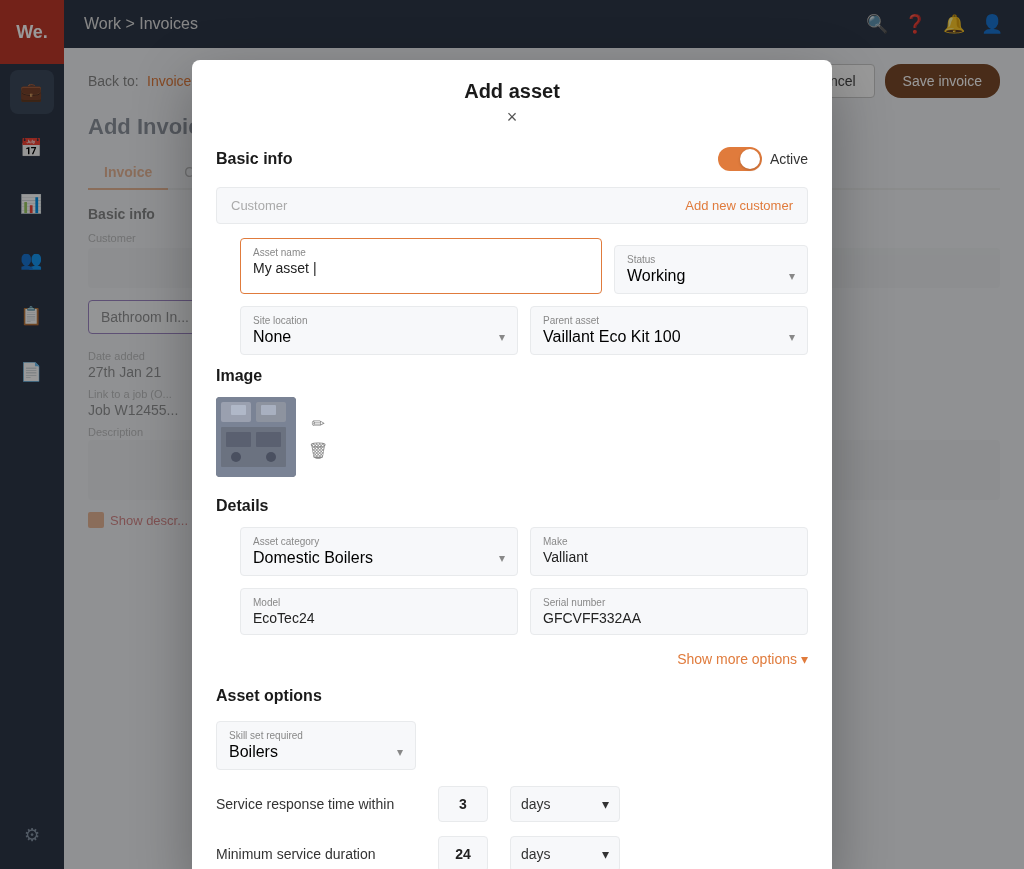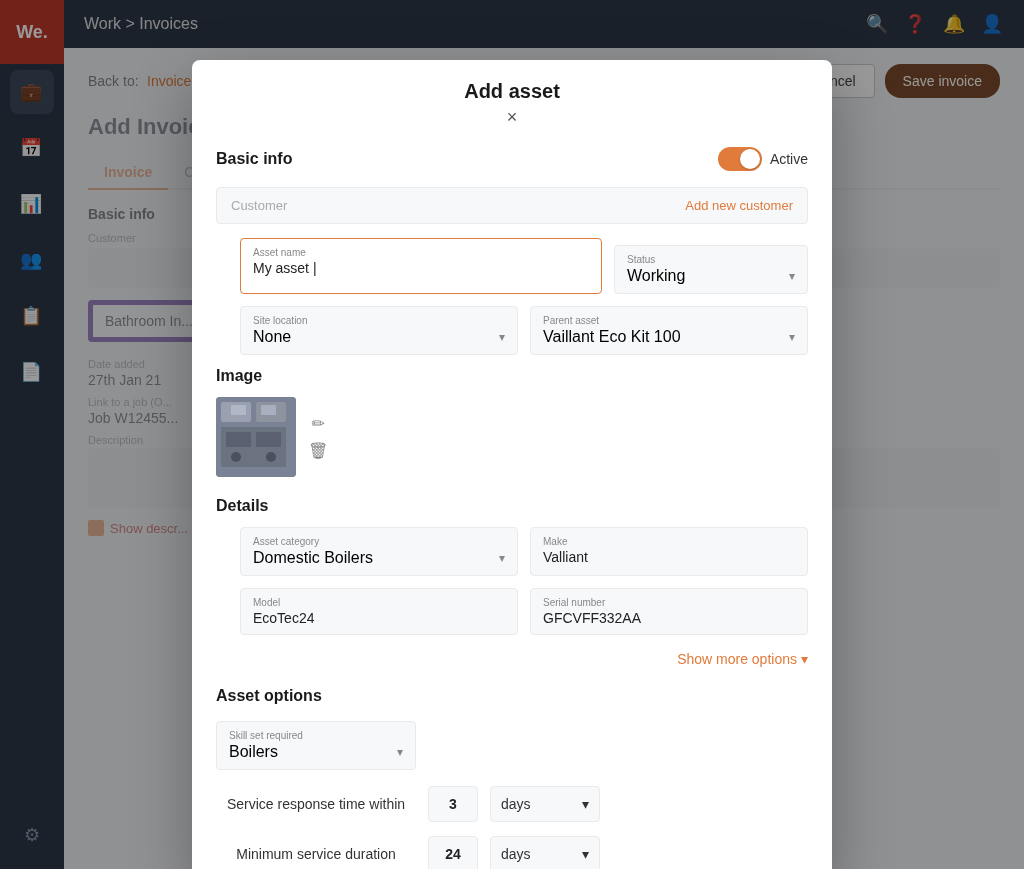--- a/index.html
+++ b/index.html
@@ -78,21 +78,21 @@
     }
 
     .page-title { font-size: 22px; font-weight: 600; color: #2d3748; margin-bottom: 16px; }
 
     .tabs { display: flex; border-bottom: 2px solid #e0e0e0; margin-bottom: 16px; }
     .tab { padding: 8px 16px; font-size: 14px; color: #888; cursor: pointer; border-bottom: 2px solid transparent; margin-bottom: -2px; }
     .tab.active { color: #e07b3c; border-bottom-color: #e07b3c; font-weight: 600; }
 
     .invoice-name-box {
       background: white; border-radius: 4px; padding: 8px 12px;
-      margin-bottom: 10px; font-size: 14px; color: #333; border: 5px solid #4c1d95;
+      margin-bottom: 10px; font-size: 14px; color: #333; border: 1px solid #4c1d95;
       display: inline-block;
     }
 
     
     .overlay {
       position: absolute; inset: 0;
       background: rgba(0,0,0,0.4);
       display: flex; align-items: flex-start; justify-content: center;
       padding-top: 60px;
       z-index: 100;
@@ -195,21 +195,21 @@
     
     .asset-options-title { font-size: 16px; font-weight: 700; color: #1a1a1a; margin-bottom: 16px; }
 
     .skill-field {
       display: inline-block; min-width: 200px; background: #f7f8fa;
       border: 1px solid #e8eaec; border-radius: 4px; padding: 8px 12px;
       margin-bottom: 16px;
     }
 
     .response-row {
-      display: flex; align-items: center; gap: 12px; margin-bottom: 14px; text-align: center;
+      display: flex; align-items: center; gap: 22px; margin-bottom: 14px;
     }
     .response-label { font-size: 14px; color: #333; flex: 0 0 auto; min-width: 200px; }
     .response-number {
       width: 50px; height: 36px; background: #f7f8fa;
       border: 1px solid #e8eaec; border-radius: 4px;
       display: flex; align-items: center; justify-content: center;
       font-size: 14px; color: #222; font-weight: 600;
     }
     .response-unit {
       min-width: 110px; height: 36px; background: #f7f8fa;

